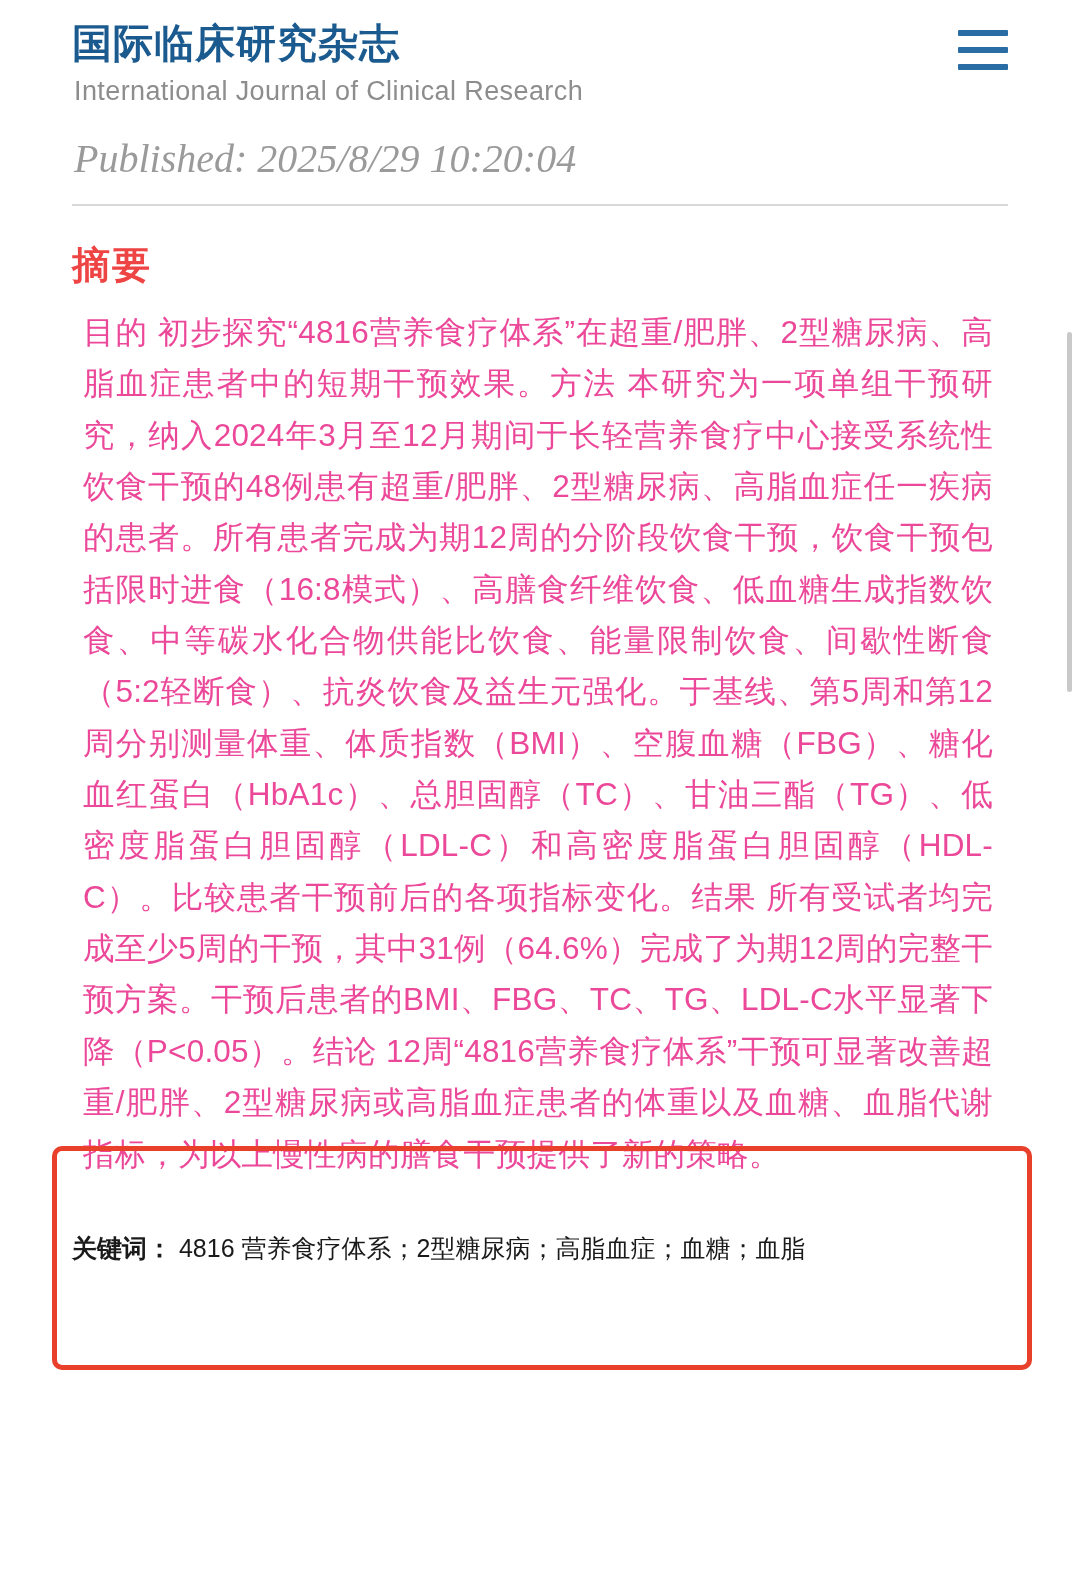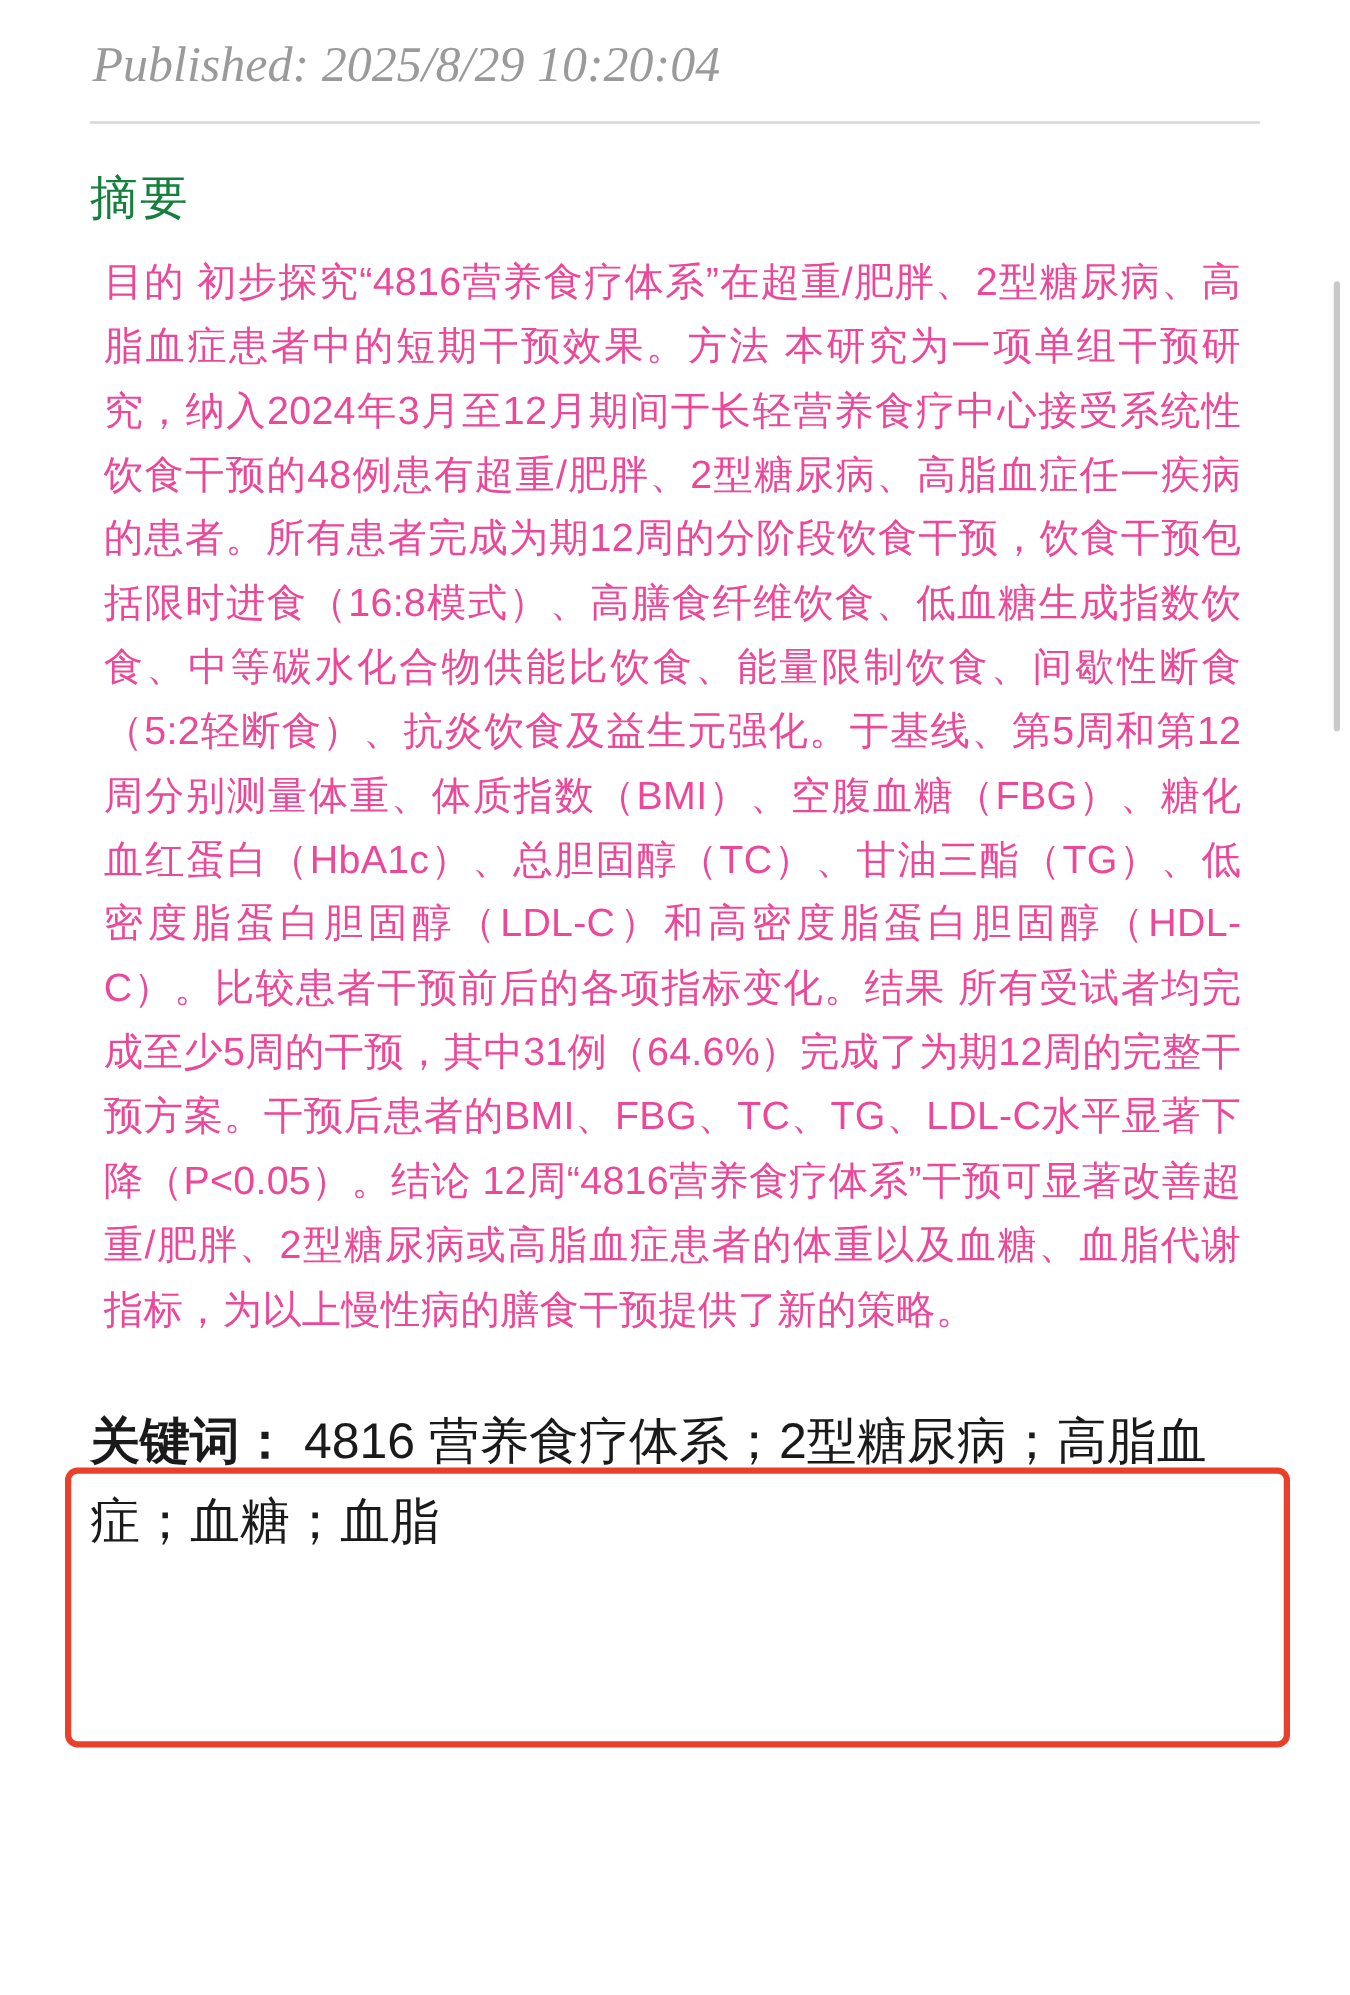--- a/index.html
+++ b/index.html
@@ -75,22 +75,22 @@
     background: #d8d8d8;
   }
 
   
   .abstract-wrap {
     padding: 0 58px 0 72px;
     position: relative;
   }
   .abstract-heading {
     font-size: 38px;
-    font-weight: normal;
-    color: #15803d;
+    font-weight: bold;
+    color: #ef4444;
     margin: 34px 0 16px 0;
     letter-spacing: 2px;
   }
   .abstract-body {
     font-size: 31.5px;
     line-height: 1.63;
     color: #ec4899;
     text-align: justify;
     letter-spacing: 0.2px;
     margin: 11px;
@@ -118,33 +118,42 @@
     border: 5px solid #e8402a;
     border-radius: 10px;
     pointer-events: none;
     box-sizing: border-box;
   }
 
   
   .keywords {
     padding: 0 58px 0 72px;
     margin-top: 48px;
-    font-size: 40px;
+    font-size: 25px;
     line-height: 1.6;
     color: #1a1a1a;
   }
   .keywords .kw-label {
     font-weight: bold;
   }
 </style>
 </head>
 <body>
 
 <div class="page">
 
+  <div class="header">
+    <h1 class="journal-title-cn">国际临床研究杂志</h1>
+    <div class="journal-title-en">International Journal of Clinical Research</div>
+    <div class="hamburger">
+      <span></span>
+      <span></span>
+      <span></span>
+    </div>
+  </div>
 
   <div class="published">Published: 2025/8/29 10:20:04</div>
 
   <div class="divider"></div>
 
   <div class="abstract-wrap">
     <div class="abstract-heading">摘要</div>
     <p class="abstract-body">目的 初步探究“4816营养食疗体系”在超重/肥胖、2型糖尿病、高脂血症患者中的短期干预效果。方法 本研究为一项单组干预研究，纳入2024年3月至12月期间于长轻营养食疗中心接受系统性饮食干预的48例患有超重/肥胖、2型糖尿病、高脂血症任一疾病的患者。所有患者完成为期12周的分阶段饮食干预，饮食干预包括限时进食（16:8模式）、高膳食纤维饮食、低血糖生成指数饮食、中等碳水化合物供能比饮食、能量限制饮食、间歇性断食（5:2轻断食）、抗炎饮食及益生元强化。于基线、第5周和第12周分别测量体重、体质指数（BMI）、空腹血糖（FBG）、糖化血红蛋白（HbA1c）、总胆固醇（TC）、甘油三酯（TG）、低密度脂蛋白胆固醇（LDL-C）和高密度脂蛋白胆固醇（HDL-C）。比较患者干预前后的各项指标变化。结果 所有受试者均完成至少5周的干预，其中31例（64.6%）完成了为期12周的完整干预方案。干预后患者的BMI、FBG、TC、TG、LDL-C水平显著下降（P&lt;0.05）。结论 12周“4816营养食疗体系”干预可显著改善超重/肥胖、2型糖尿病或高脂血症患者的体重以及血糖、血脂代谢指标，为以上慢性病的膳食干预提供了新的策略。</p>
     <div class="scroll-indicator"></div>
   </div>

